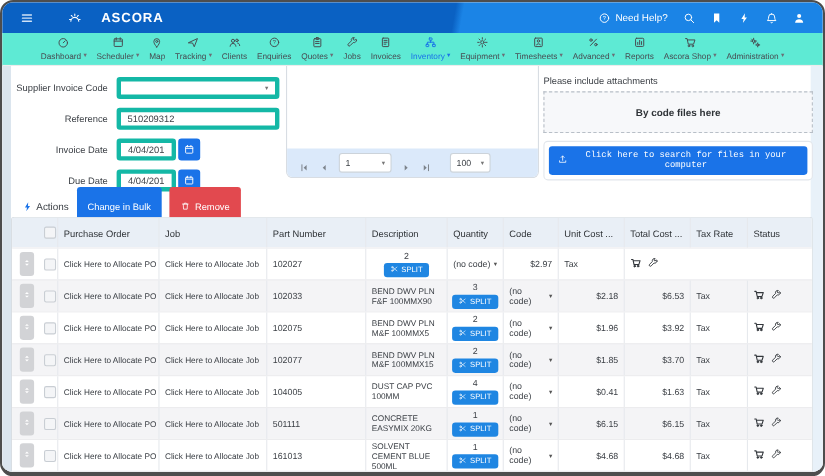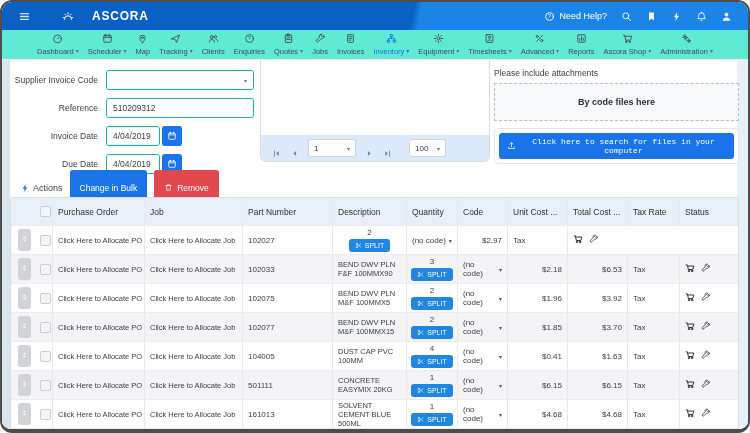--- a/index.html
+++ b/index.html
@@ -23,21 +23,21 @@
 .nav-caret{font-size:6px;color:#6a6f76}
 .nav-item.active .nav-caret{color:var(--accent-blue,#1a73e8)}
 
 .content{position:relative;height:369px;background:#fff}
 .strip-left{position:absolute;left:0;top:0;bottom:0;width:8px;background:#dbe5ee}
 .strip-right{position:absolute;right:0;top:0;bottom:0;width:11px;background:#e8f1f9}
 
 .form{position:absolute;left:8px;top:6px;width:250px}
 .frow{display:flex;align-items:center;height:28px}
 .flabel{width:88px;text-align:right;margin-right:8px;font-size:8.5px;color:#3c4046}
-.fselect,.finput{height:20px;border:1px solid #14b8a6;border-radius:3px;background:#fff;font-size:8.5px;color:#3c4046;display:flex;align-items:center;padding:0 6px}
+.fselect,.finput{height:20px;border:4px solid #14b8a6;border-radius:3px;background:#fff;font-size:8.5px;color:#3c4046;display:flex;align-items:center;padding:0 6px}
 .fselect{width:148px;justify-content:space-between;cursor:pointer}
 .finput{width:148px;font-family:inherit;outline:none}
 .fdate{width:54px}
 .sel-caret{font-size:6px;color:#777}
 .calbtn{width:20px;height:20px;background:var(--accent-blue,#1a73e8);border:none;border-radius:3px;margin-left:2px;display:flex;align-items:center;justify-content:center;cursor:pointer;color:#fff}
 .calbtn svg{width:10px;height:10px}
 
 .actions{position:absolute;left:18px;top:110px;display:flex;align-items:center;gap:7px}
 .actions-label{display:flex;align-items:center;gap:3px;font-size:9px;color:#3c4046}
 .actions-label .bolt{width:10px;height:12px;color:var(--accent-blue,#1a73e8)}

